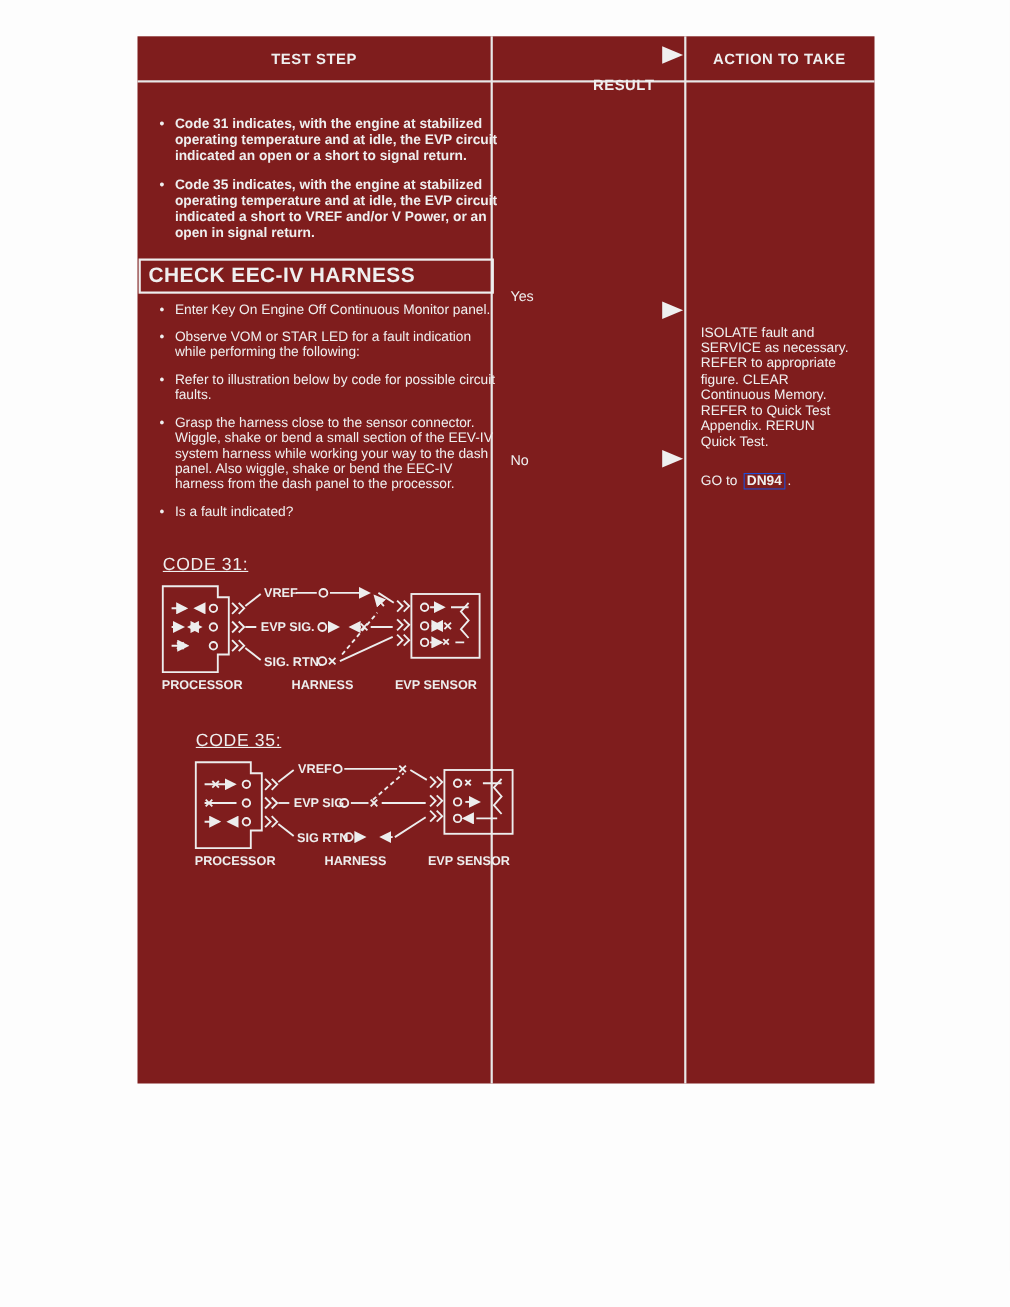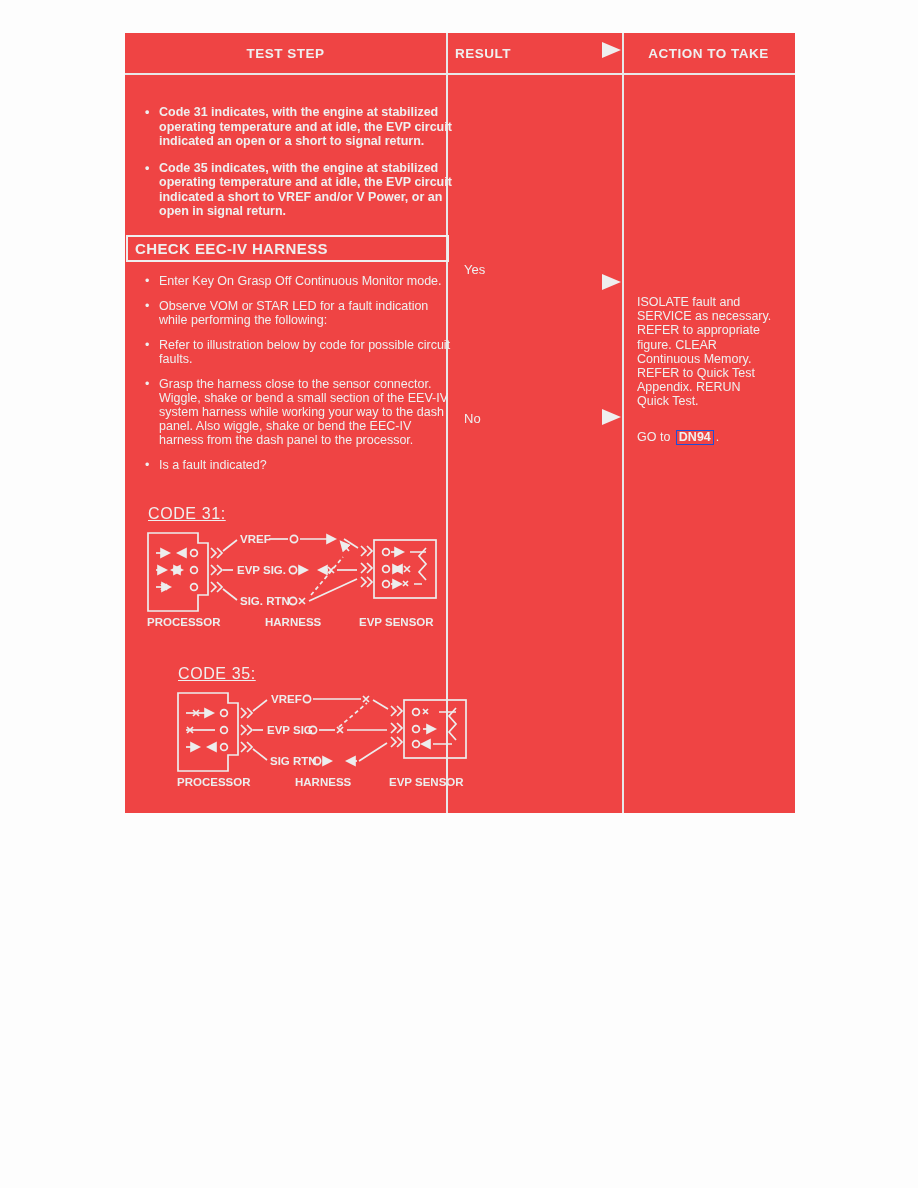--- a/index.html
+++ b/index.html
@@ -1,30 +1,30 @@
 <!DOCTYPE html>
 <html><head>
 <meta charset="utf-8">
 <style>
   html,body { margin:0; padding:0; background:#ffffff; }
   .sheet {
     position:relative; width:918px; height:1188px; background:#fdfdfd;
     font-family:"Liberation Sans", sans-serif; overflow:hidden;
   }
   .ttable {
-    position:absolute; left:125px; top:33px; width:670px; height:780px;
-    background:#ef4444; color:#efefef;
+    position:absolute; left:125px; top:33px; width:670px; height:952px;
+    background:#7f1d1d; color:#efefef;
   }
   .vdiv { position:absolute; top:0; bottom:0; width:2px; background:#e8e8e8; }
   .vdiv1 { left:321px; } .vdiv2 { left:497px; }
   .thead-line { position:absolute; left:0; top:40px; width:670px; height:2px; background:#e8e8e8; }
 
   .th { position:absolute; top:13px; font-weight:bold; font-size:13.5px; letter-spacing:0.5px; }
   .th1 { left:0; width:321px; text-align:center; }
-  .th2 { left:330px; width:140px; text-align:left; }
+  .th2 { left:330px; width:140px; text-align:right;margin-top:24px; }
   .th3 { left:497px; width:173px; text-align:center; }
 
   .arrow {
     position:absolute; width:0; height:0;
     border-top:8px solid transparent; border-bottom:8px solid transparent;
     border-left:19px solid #efefef;
   }
   .header-arrow { left:477px; top:9px; }
   .arrow-yes { left:477px; top:241px; }
   .arrow-no  { left:477px; top:376px; }
@@ -37,21 +37,21 @@
   .dn-id { border-right:2px solid #efefef; padding:2px 5px; font-size:12.5px; }
   .dn-title { padding:3px 5px 2px 7px; font-size:12px; white-space:nowrap; }
 
   .notes { position:absolute; left:20px; top:72px; width:316px; font-weight:bold; font-size:12.5px; line-height:14.5px; }
   .bullet-item { display:flex; margin-bottom:12px; }
   .bullet { flex:0 0 14px; }
 
   .check-box {
     position:absolute; left:1px; top:202px; width:305px;
     border:2px solid #efefef; padding:3px 7px;
-    font-size:15px; font-weight:bold; letter-spacing:0.4px;
+    font-size:19px; font-weight:bold; letter-spacing:0.4px;
   }
 
   .steps { position:absolute; left:20px; top:241px; width:310px; font-size:12.5px; line-height:14px; }
   .steps .bullet-item { margin-bottom:11px; }
 
   .result-cell { position:absolute; left:339px; font-size:13px; }
   .result-yes { top:229px; } .result-no { top:378px; }
 
   .action { position:absolute; left:512px; width:138px; font-size:12.5px; line-height:14.2px;margin-top:21px; }
   .action-yes { top:241px; }
@@ -89,21 +89,21 @@
         <span class="bullet">•</span>
         <span>Code 35 indicates, with the engine at stabilized operating temperature and at idle, the EVP circuit indicated a short to VREF and/or V Power, or an open in signal return.</span>
       </div>
     </div>
 
     <div class="check-box">CHECK EEC-IV HARNESS</div>
 
     <div class="steps">
       <div class="bullet-item">
         <span class="bullet">•</span>
-        <span>Enter Key On Grasp Off Continuous Monitor mode.</span>
+        <span>Enter Key On Engine Off Continuous Monitor panel.</span>
       </div>
       <div class="bullet-item">
         <span class="bullet">•</span>
         <span>Observe VOM or STAR LED for a fault indication while performing the following:</span>
       </div>
       <div class="bullet-item">
         <span class="bullet">•</span>
         <span>Refer to illustration below by code for possible circuit faults.</span>
       </div>
       <div class="bullet-item">

